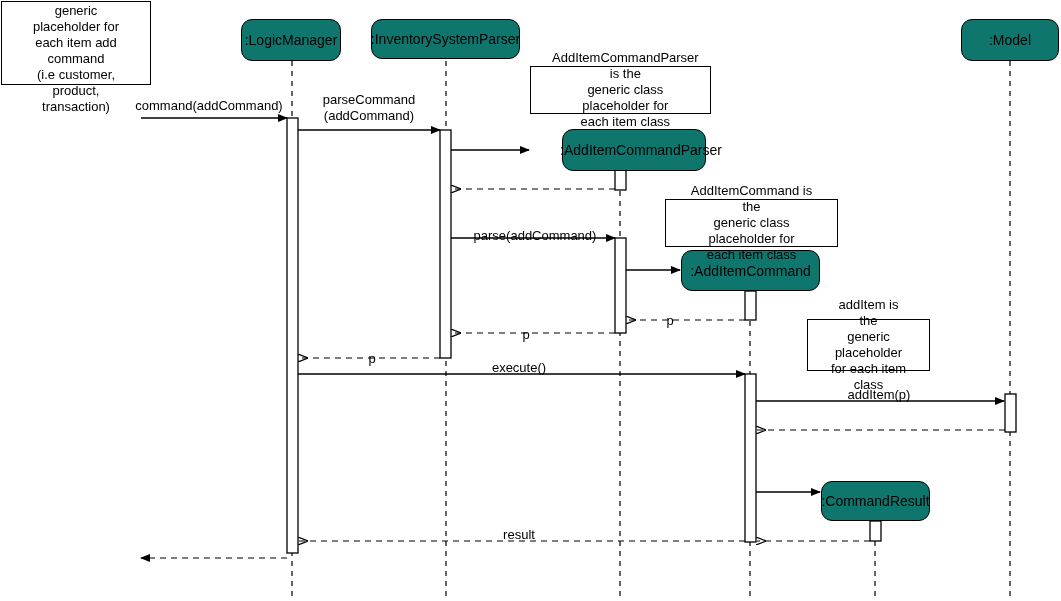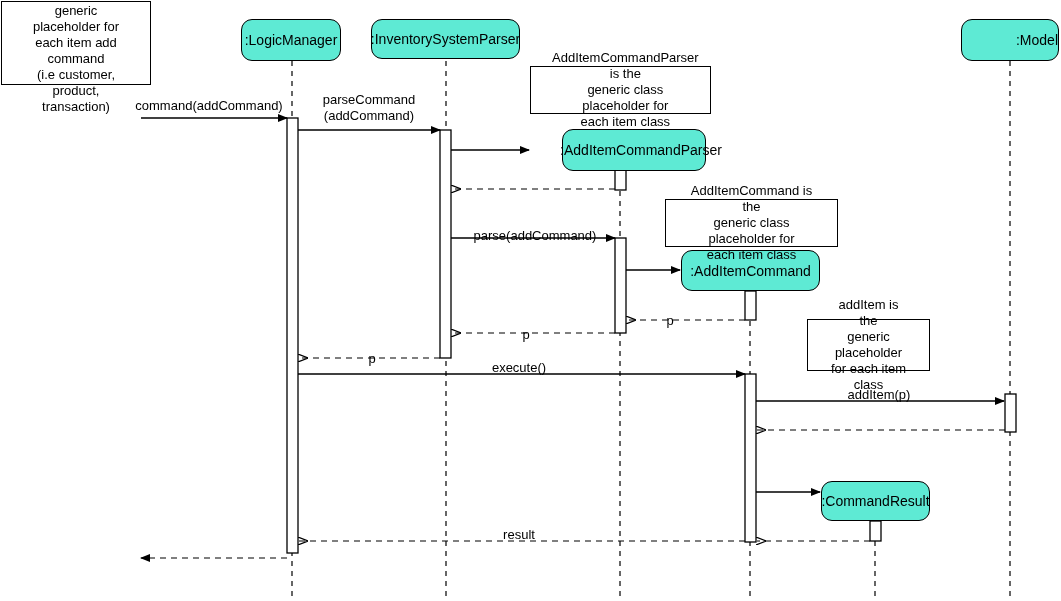--- a/index.html
+++ b/index.html
@@ -39,21 +39,21 @@
     font-size: 13px;
     padding: 3px 21px;
     white-space: pre-line;
   }
   
   .participant {
     position: absolute;
     box-sizing: border-box;
     border: 1.3px solid #000000;
     border-radius: 11px;
-    background: #5eead4;
+    background: #0f766e;
     display: flex;
     align-items: center;
     justify-content: center;
     text-align: center;
     font-size: 14px;
     white-space: nowrap;
   }
   
   .msg-label {
     position: absolute;
@@ -125,21 +125,21 @@
       </div>
       <div class="participant" style="left: 371px; top: 19px; width: 149px; height: 40px;">
         <span>:InventorySystemParser</span>
       </div>
       <div class="participant" style="left: 562px; top: 129px; width: 144px; height: 42px; padding-left: 14px;">
         <span>:AddItemCommandParser</span>
       </div>
       <div class="participant" style="left: 681px; top: 250px; width: 139px; height: 41px;">
         <span>:AddItemCommand</span>
       </div>
-      <div class="participant" style="left: 961px; top: 19px; width: 98px; height: 42px; justify-content: flex-end;">
+      <div class="participant" style="left: 961px; top: 19px; width: 98px; height: 42px;">
         <span>:Model</span>
       </div>
       <div class="participant" style="left: 821px; top: 481px; width: 109px; height: 40px;">
         <span>:CommandResult</span>
       </div>
     </div>
   <div id="notes-layer">
       <div class="note" style="left: 1px; top: 1px; width: 150px; height: 84px;"><span>addCommand is the
 generic placeholder  for
 each item add command

